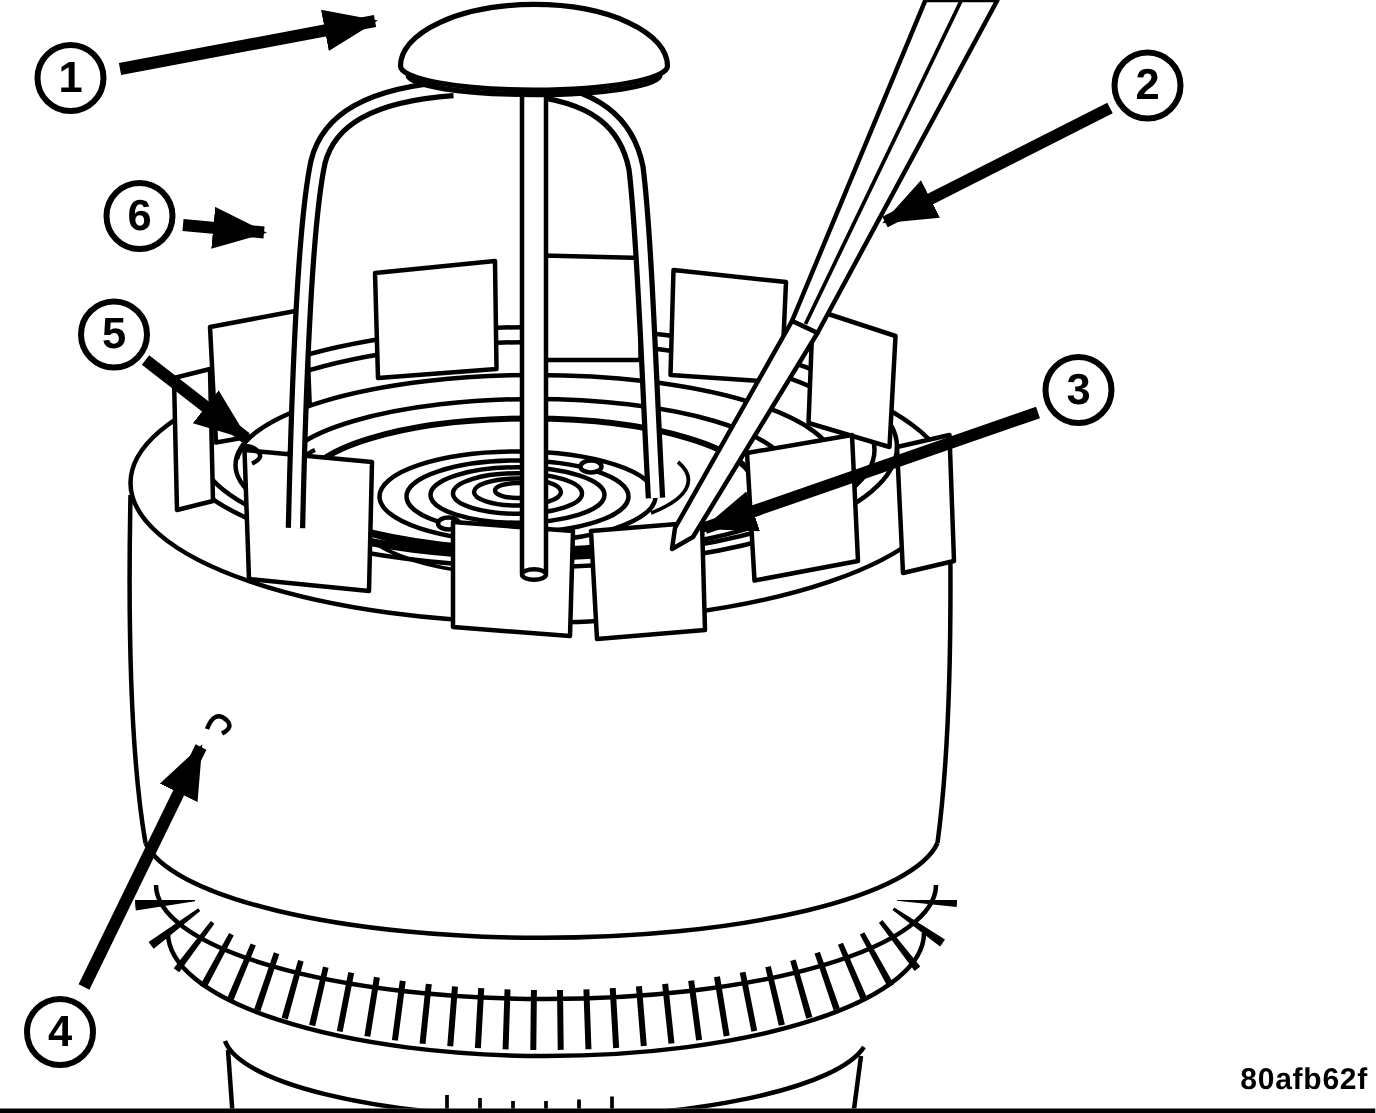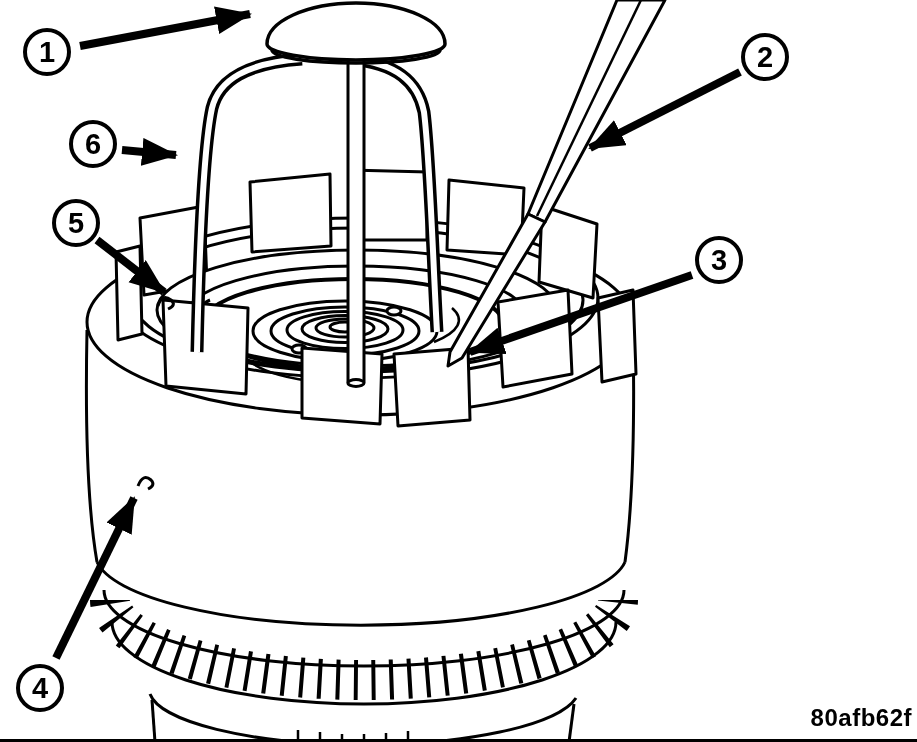--- a/index.html
+++ b/index.html
@@ -10,21 +10,21 @@
   }
   .stage svg{position:absolute;left:0;top:0;}
   .callout{
     position:absolute;width:48px;height:48px;box-sizing:border-box;
     border:4px solid #000;border-radius:50%;background:#fff;
     display:flex;align-items:center;justify-content:center;
     font-weight:bold;font-size:29px;line-height:1;
   }
   .figcode{
     position:absolute;right:5px;bottom:7px;
-    font-weight:bold;font-size:24px;letter-spacing:.5px;
+    font-weight:bold;font-size:20px;letter-spacing:.5px;
   }
 </style>
 </head>
 <body>
 
 <div class="stage">
 
   <svg width="917" height="742" viewBox="0 0 917 742" fill="none" stroke="#000" stroke-width="3" stroke-linejoin="round">
 
     <defs>

